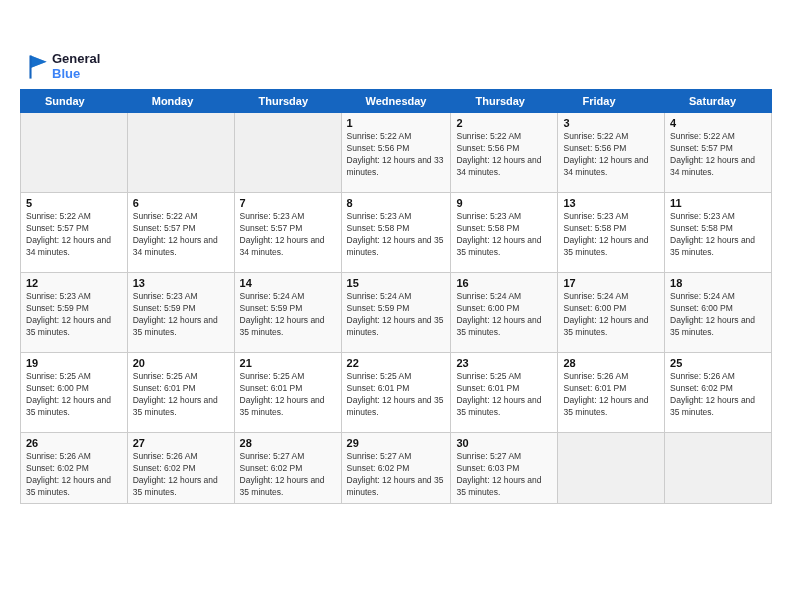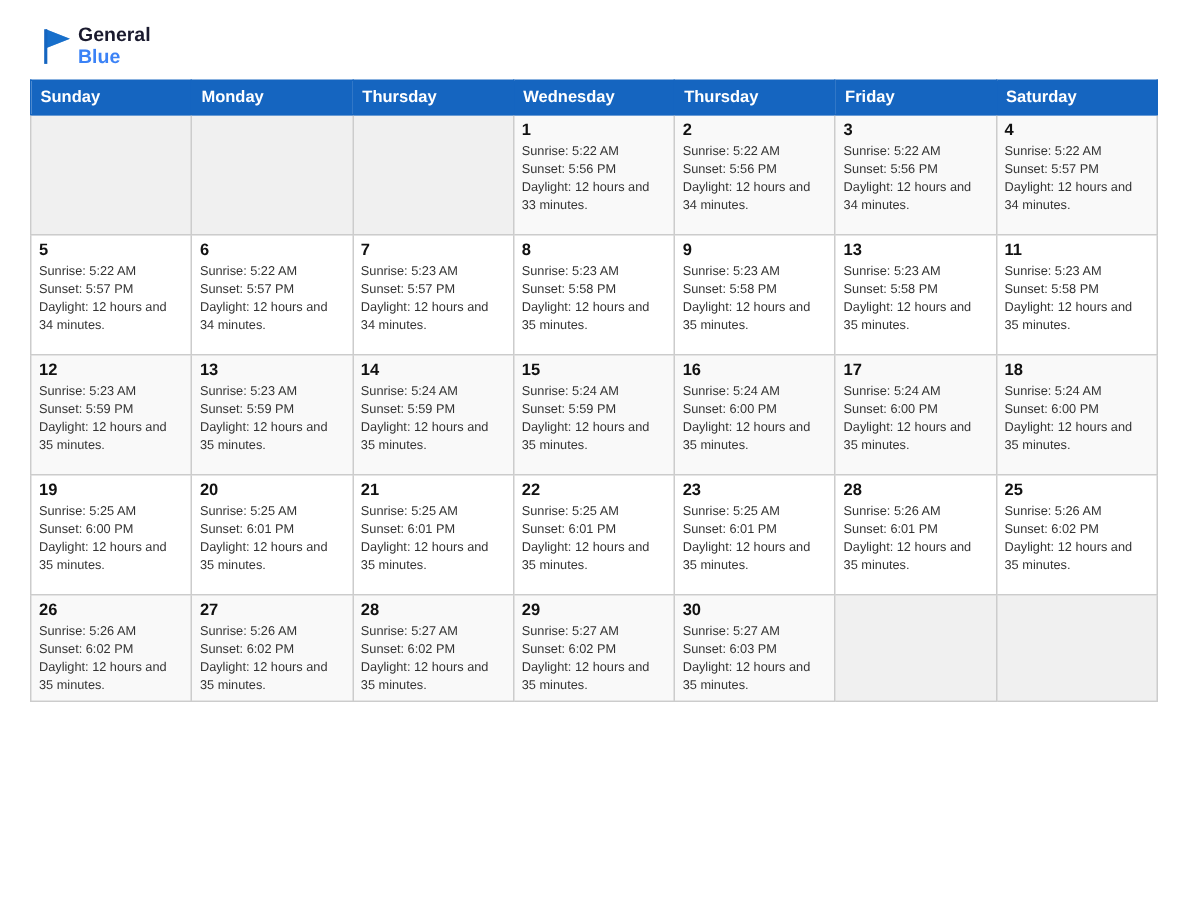--- a/index.html
+++ b/index.html
@@ -18,20 +18,21 @@
     .header {
       display: flex;
       justify-content: space-between;
       align-items: flex-start;
       margin-bottom: 4px;
     }
     .logo {
       display: flex;
       align-items: center;
       gap: 4px;
+      margin-top: 36px;
     }
     .logo-icon {
       width: 28px;
       height: 28px;
     }
     .title-block {
       text-align: right;
     }
     .calendar-title {
       font-size: 32px;
@@ -47,21 +48,21 @@
     .calendar {
       width: 100%;
       border-collapse: collapse;
       margin-top: 8px;
       font-size: 9.5px;
     }
     .calendar th {
       background-color: #1565c0;
       color: #fff;
       text-align: left;
-      padding: 5px 6px;
+      padding: 5px 24px;
       font-size: 11px;
       font-weight: bold;
       border: 1px solid #1565c0;
     }
     .calendar td {
       border: 1px solid #ccc;
       vertical-align: top;
       padding: 4px 5px;
       height: 80px;
       width: calc(100% / 7);

